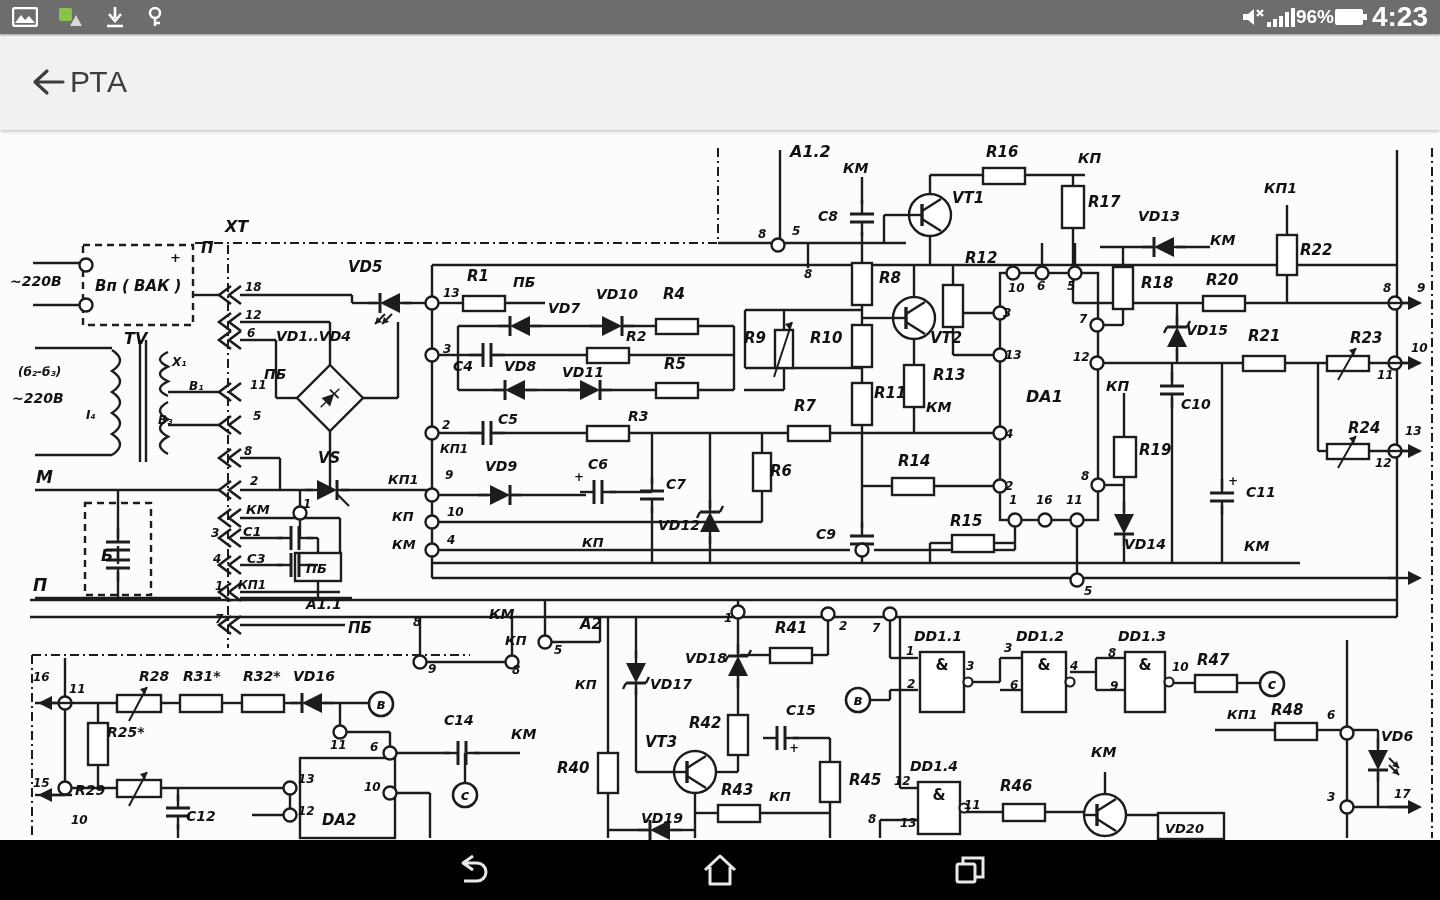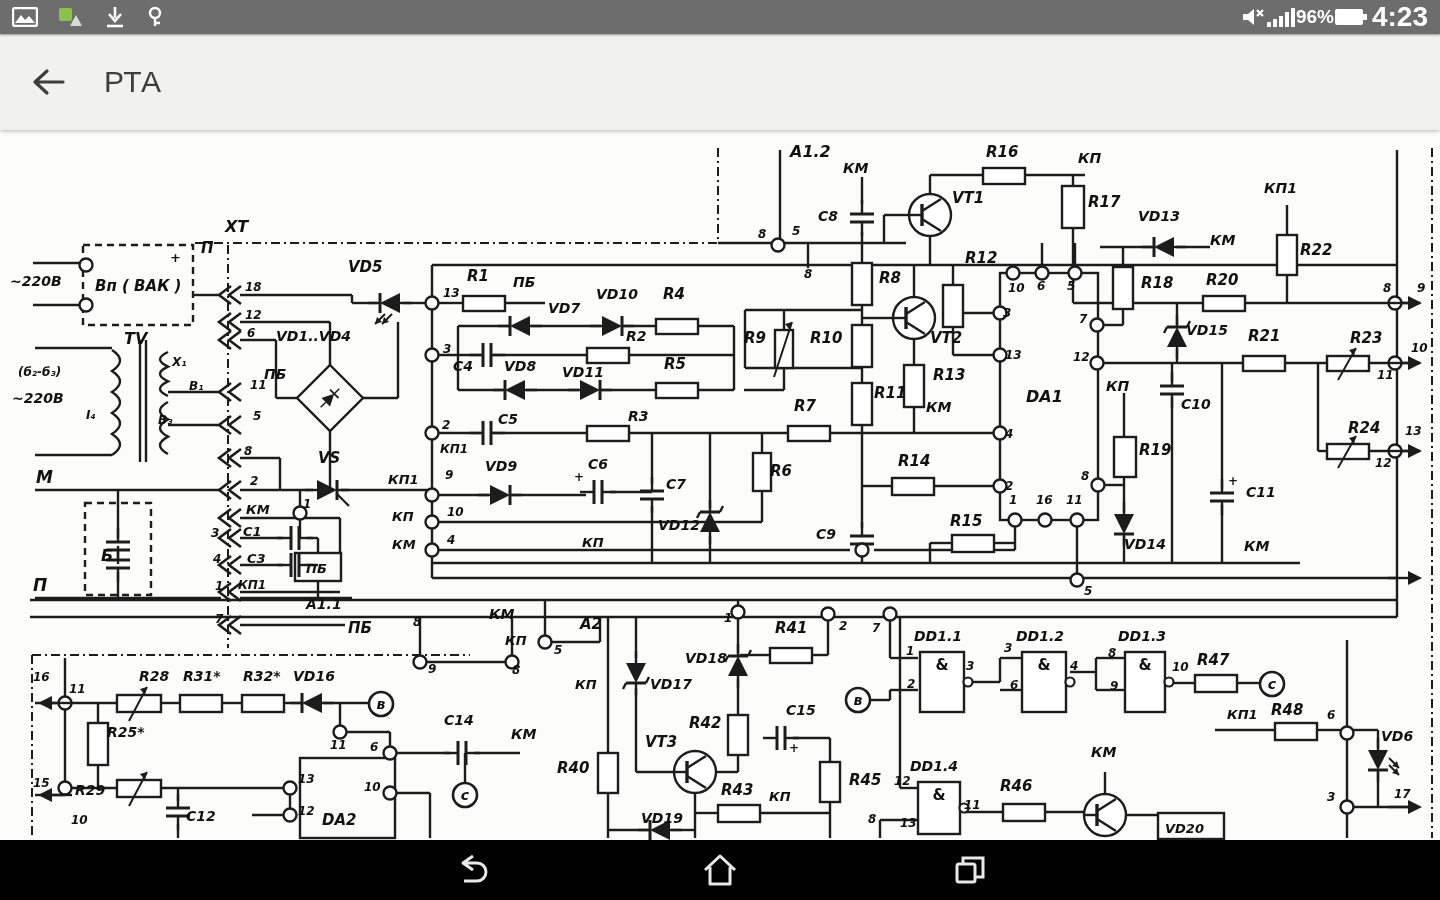--- a/index.html
+++ b/index.html
@@ -4,21 +4,21 @@
 <style>
   html,body{margin:0;padding:0;background:#000;width:1440px;height:900px;overflow:hidden;
     font-family:"Liberation Sans",sans-serif;}
   .statusbar{height:34px;background:#6d6d6d;display:flex;align-items:center;padding:0 12px;
     color:#fff;box-shadow:0 1px 2px rgba(0,0,0,.4);position:relative;z-index:3;}
   .statusbar .left{display:flex;align-items:center;gap:20px;}
   .statusbar .spacer{flex:1;}
   .statusbar .right{display:flex;align-items:center;}
   .statusbar .pct{font-size:19px;font-weight:bold;color:#fff;}
   .statusbar .clock{font-size:28px;font-weight:bold;color:#fff;margin-left:4px;}
-  .appbar{height:96px;background:#f1f1ef;display:flex;align-items:center;padding:0 26px;gap:34px;
+  .appbar{height:96px;background:#f1f1ef;display:flex;align-items:center;padding:0 26px;
     box-shadow:0 1px 4px rgba(0,0,0,.28);position:relative;z-index:2;}
   .backbtn{width:44px;height:44px;display:flex;align-items:center;justify-content:center;cursor:pointer;}
   .apptitle{font-size:30px;color:#3d3d3d;letter-spacing:.5px;}
   .content{height:710px;background:#fcfcfb;position:relative;overflow:hidden;}
   .content sv, .content svg{display:block;}
   .navbar{height:60px;background:#010101;display:flex;align-items:center;justify-content:center;gap:180px;}
   .navbtn{width:70px;height:48px;display:flex;align-items:center;justify-content:center;cursor:pointer;}
   .ic{display:block;}
 </style>
 </head>

